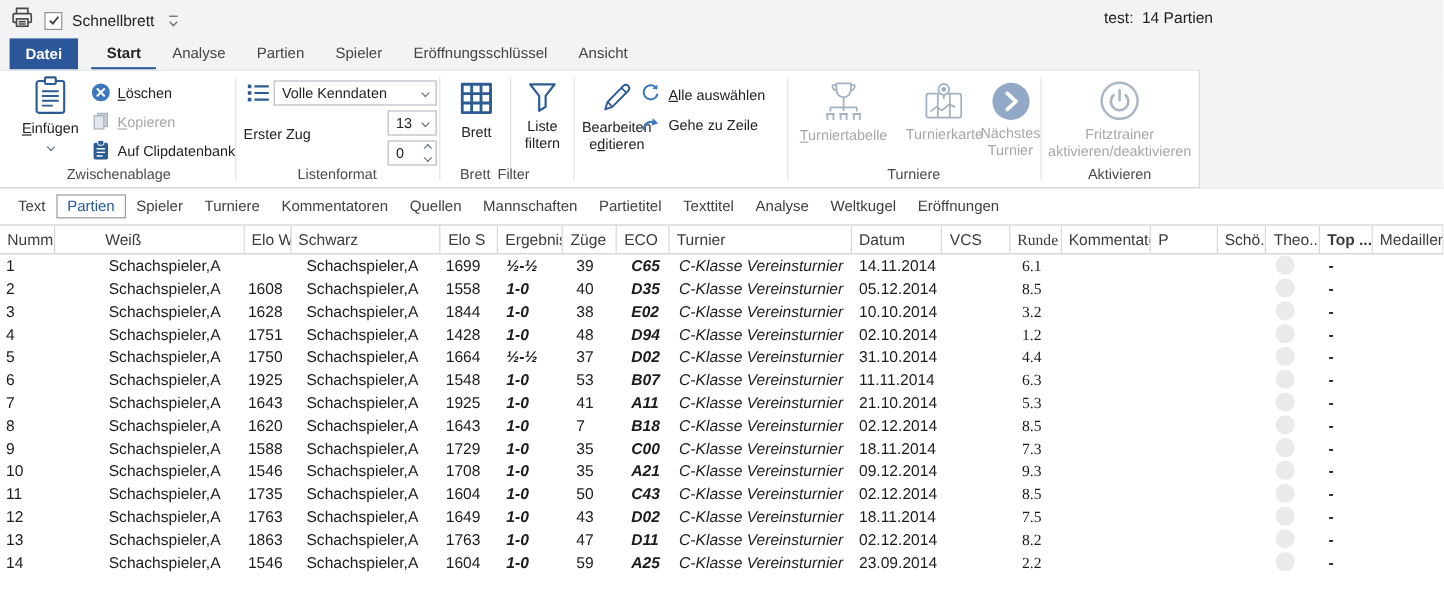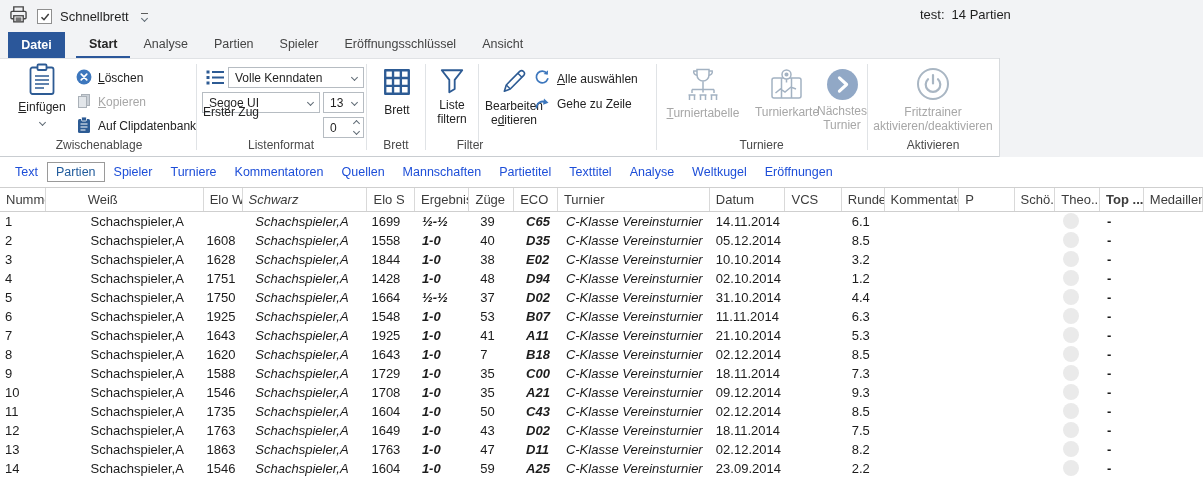--- a/index.html
+++ b/index.html
@@ -31,42 +31,42 @@
   .bbtn{position:absolute;text-align:center;font-size:12px;color:#222;line-height:14px;}
   .bbtn .ic{display:block;margin:0 auto;}
   .sbtn{position:absolute;display:flex;align-items:center;gap:6px;font-size:12px;color:#222;height:18px;white-space:nowrap;}
   .dis{color:#a7a7a7 !important;}
   .ddl{position:absolute;display:flex;align-items:center;justify-content:space-between;border:1px solid #b6bcc2;background:#fff;padding:0 6px;font-size:12px;color:#1f1f1f;height:21px;box-sizing:border-box;}
   .spin{position:absolute;display:flex;align-items:center;justify-content:space-between;border:1px solid #b6bcc2;background:#fff;padding:0 4px 0 6px;font-size:12px;color:#1f1f1f;height:21px;box-sizing:border-box;}
   .spin .rail{display:flex;flex-direction:column;gap:3px;align-items:center;}
   .lbl{position:absolute;font-size:12px;color:#222;white-space:nowrap;}
   
   .viewtabs{height:30px;display:flex;align-items:center;padding-left:6px;background:#fff;}
-  .vtab{padding:3px 9px;font-size:12.5px;color:#1d4ed8;white-space:nowrap;}
+  .vtab{padding:3px 9px;font-size:12.5px;color:#404040;white-space:nowrap;}
   .vtab.active{border:1px solid #9a9a9a;padding:2px 8px;color:#1f5a9b;background:#fff;}
   
   .thead{display:flex;height:25px;border-top:1px solid #cfcfcf;border-bottom:1px solid #cfcfcf;box-sizing:border-box;background:#fff;}
   .hcell{box-sizing:border-box;border-right:1px solid #d9d9d9;font-size:13px;color:#3c3c3c;line-height:23px;padding-left:6px;overflow:hidden;white-space:nowrap;}
   .trow{display:flex;height:19px;}
   .cell{box-sizing:border-box;font-size:13px;color:#1c1c1c;line-height:19px;padding-left:8px;overflow:hidden;white-space:nowrap;}
   .cell.c-result,.cell.c-eco{font-weight:bold;font-style:italic;}
   .cell.c-tournament{font-style:italic;}
   .dot{display:inline-block;width:16px;height:16px;border-radius:50%;background:#eaeaea;margin-top:1px;}
   .c-nr{width:47px;padding-left:5px;}
   .c-white{width:126px;padding-left:9px;margin-left:36px;}
   .c-elow{width:40px;padding-left:3px;}
-  .c-black{width:129px;padding-left:13px;font-style:italic;}
+  .c-black{width:129px;padding-left:13px;}
   .c-elos{width:49px;padding-left:4px;}
   .c-result{width:56px;padding-left:7px;}
   .c-moves{width:46px;padding-left:11px;}
   .c-eco{width:45px;padding-left:12px;}
   .c-tournament{width:157px;}
   .c-date{width:78px;padding-left:6px;}
   .c-vcs{width:58px;}
-  .c-round{width:44px;padding-left:10px;}
+  .c-round{width:44px;padding-left:10px;font-family:Liberation Serif, serif;}
   .c-kommentator{width:77px;}
   .c-p{width:57px;}
   .c-schoe{width:42px;}
   .c-theo{width:46px;}
   .c-top{width:45px;padding-left:7px;font-weight:bold;}
   .c-medals{width:61px;}
   .hcell.c-nr,.hcell.c-white,.hcell.c-elow,.hcell.c-black,.hcell.c-elos,.hcell.c-result,.hcell.c-moves,.hcell.c-eco,.hcell.c-tournament,.hcell.c-date,.hcell.c-vcs,.hcell.c-round,.hcell.c-kommentator,.hcell.c-p,.hcell.c-schoe,.hcell.c-theo,.hcell.c-top,.hcell.c-medals{padding-left:6px;}
 </style>
 </head>
 <body>
@@ -166,24 +166,20 @@
         </g>
         <g stroke="#2d5b94" stroke-width="1.8">
           <path d="M7 3 h12 M7 8.5 h12 M7 14 h12"></path>
         </g>
       </svg>
   </span>
   <div class="ddl" style="left:228px;top:8px;width:136px">
     <span>Volle Kenndaten</span>
       <span class="chv sm"></span>
   </div>
-  <div class="ddl" style="left:202px;top:33px;width:118px">
-    <span>Segoe UI</span>
-      <span class="chv sm"></span>
-  </div>
   <div class="ddl" style="left:323px;top:33px;width:41px">
     <span>13</span>
       <span class="chv sm"></span>
   </div>
   <div class="lbl" style="left:203px;top:46px">Erster Zug</div>
   <div class="spin" style="left:323px;top:58px;width:41px">
     <span>0</span>
     <span class="rail">
         <span class="chv sm up"></span>
         <span class="chv sm"></span>
@@ -203,21 +199,21 @@
 
   <div class="bbtn" style="left:428px;top:8px;width:48px">
     <span class="ic">
       <svg width="28" height="28" viewBox="0 0 26 26">
           <path d="M3.5 3 h19 l-7 9 v8.5 l-5 3 v-11.5 Z" fill="none" stroke="#2d5b94" stroke-width="1.7" stroke-linejoin="round"></path>
         </svg>
     </span>
     <span style="display:block">Liste</span>
     <span style="display:block">filtern</span>
   </div>
-  <div class="glabel" style="left:444px;width:52px">Filter</div>
+  <div class="glabel" style="left:402px;width:52px">Filter</div>
 
   <div class="bbtn" style="left:482px;top:7px;width:64px">
     <span class="ic">
       <svg width="30" height="30" viewBox="0 0 28 28">
           <path d="M5 23.5 l1.8-5.8 L19.3 5 a2.7 2.7 0 0 1 3.8 3.8 L10.5 21.5 L5 23.5 Z" fill="none" stroke="#2d5b94" stroke-width="1.5" stroke-linejoin="round"></path>
           <path d="M17.6 6.7 l3.8 3.8 M6.8 17.7 l3.8 3.8" stroke="#2d5b94" stroke-width="1.3"></path>
         </svg>
     </span>
     <span style="display:block">Bearbeiten</span>
     <span style="display:block"><span>e</span><span class="u">d</span><span>itieren</span></span>

